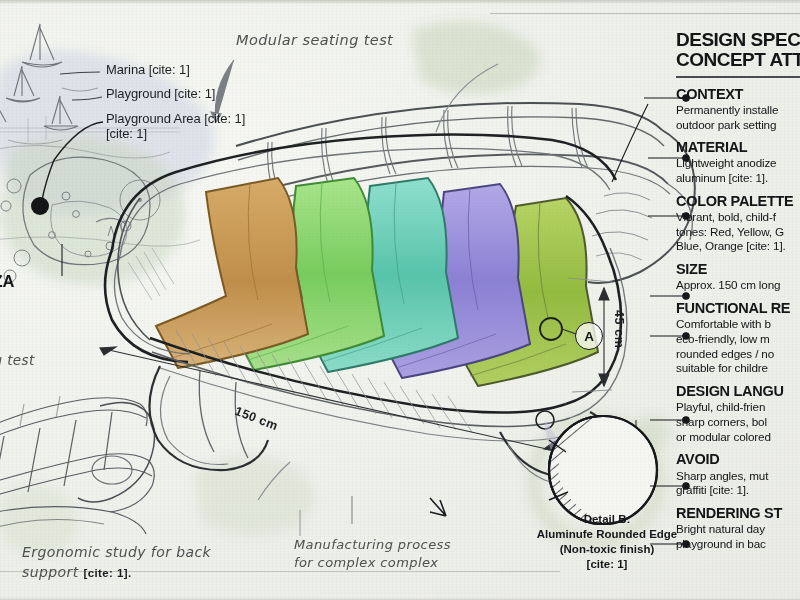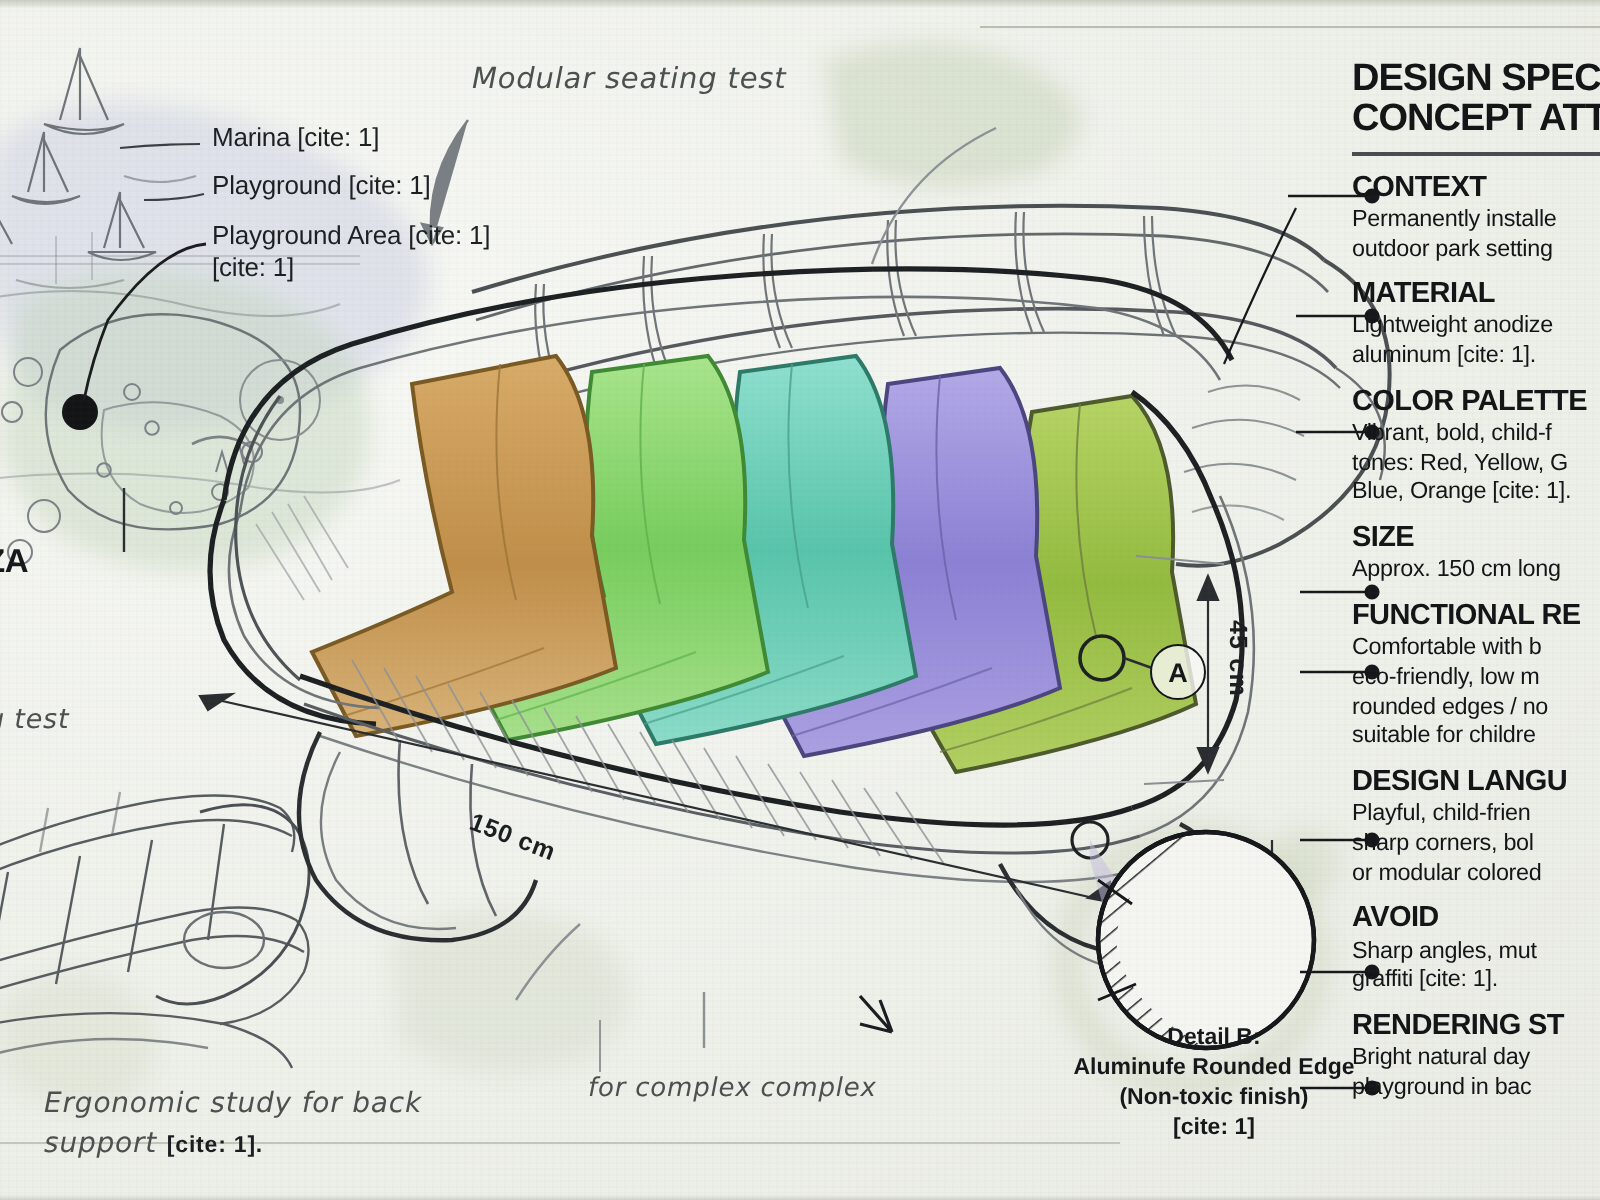--- a/index.html
+++ b/index.html
@@ -396,20 +396,21 @@
 
   <div id="note-ergo-bottom" class="hand">
     <div>Ergonomic study for back</div>
     <div>
       <span>support</span>
       <span class="bold-cite">[cite: 1].</span>
     </div>
   </div>
 
   <div id="note-manu" class="hand">
+    <div>Manufacturing process</div>
     <div>for complex complex</div>
   </div>
 
   <div id="note-seating-left" class="hand">ating test</div>
 
   <div id="dim150">150 cm</div>
   <div id="dim45">45 cm</div>
   <div id="bubbleA">A</div>
 
   <div id="detailB">

